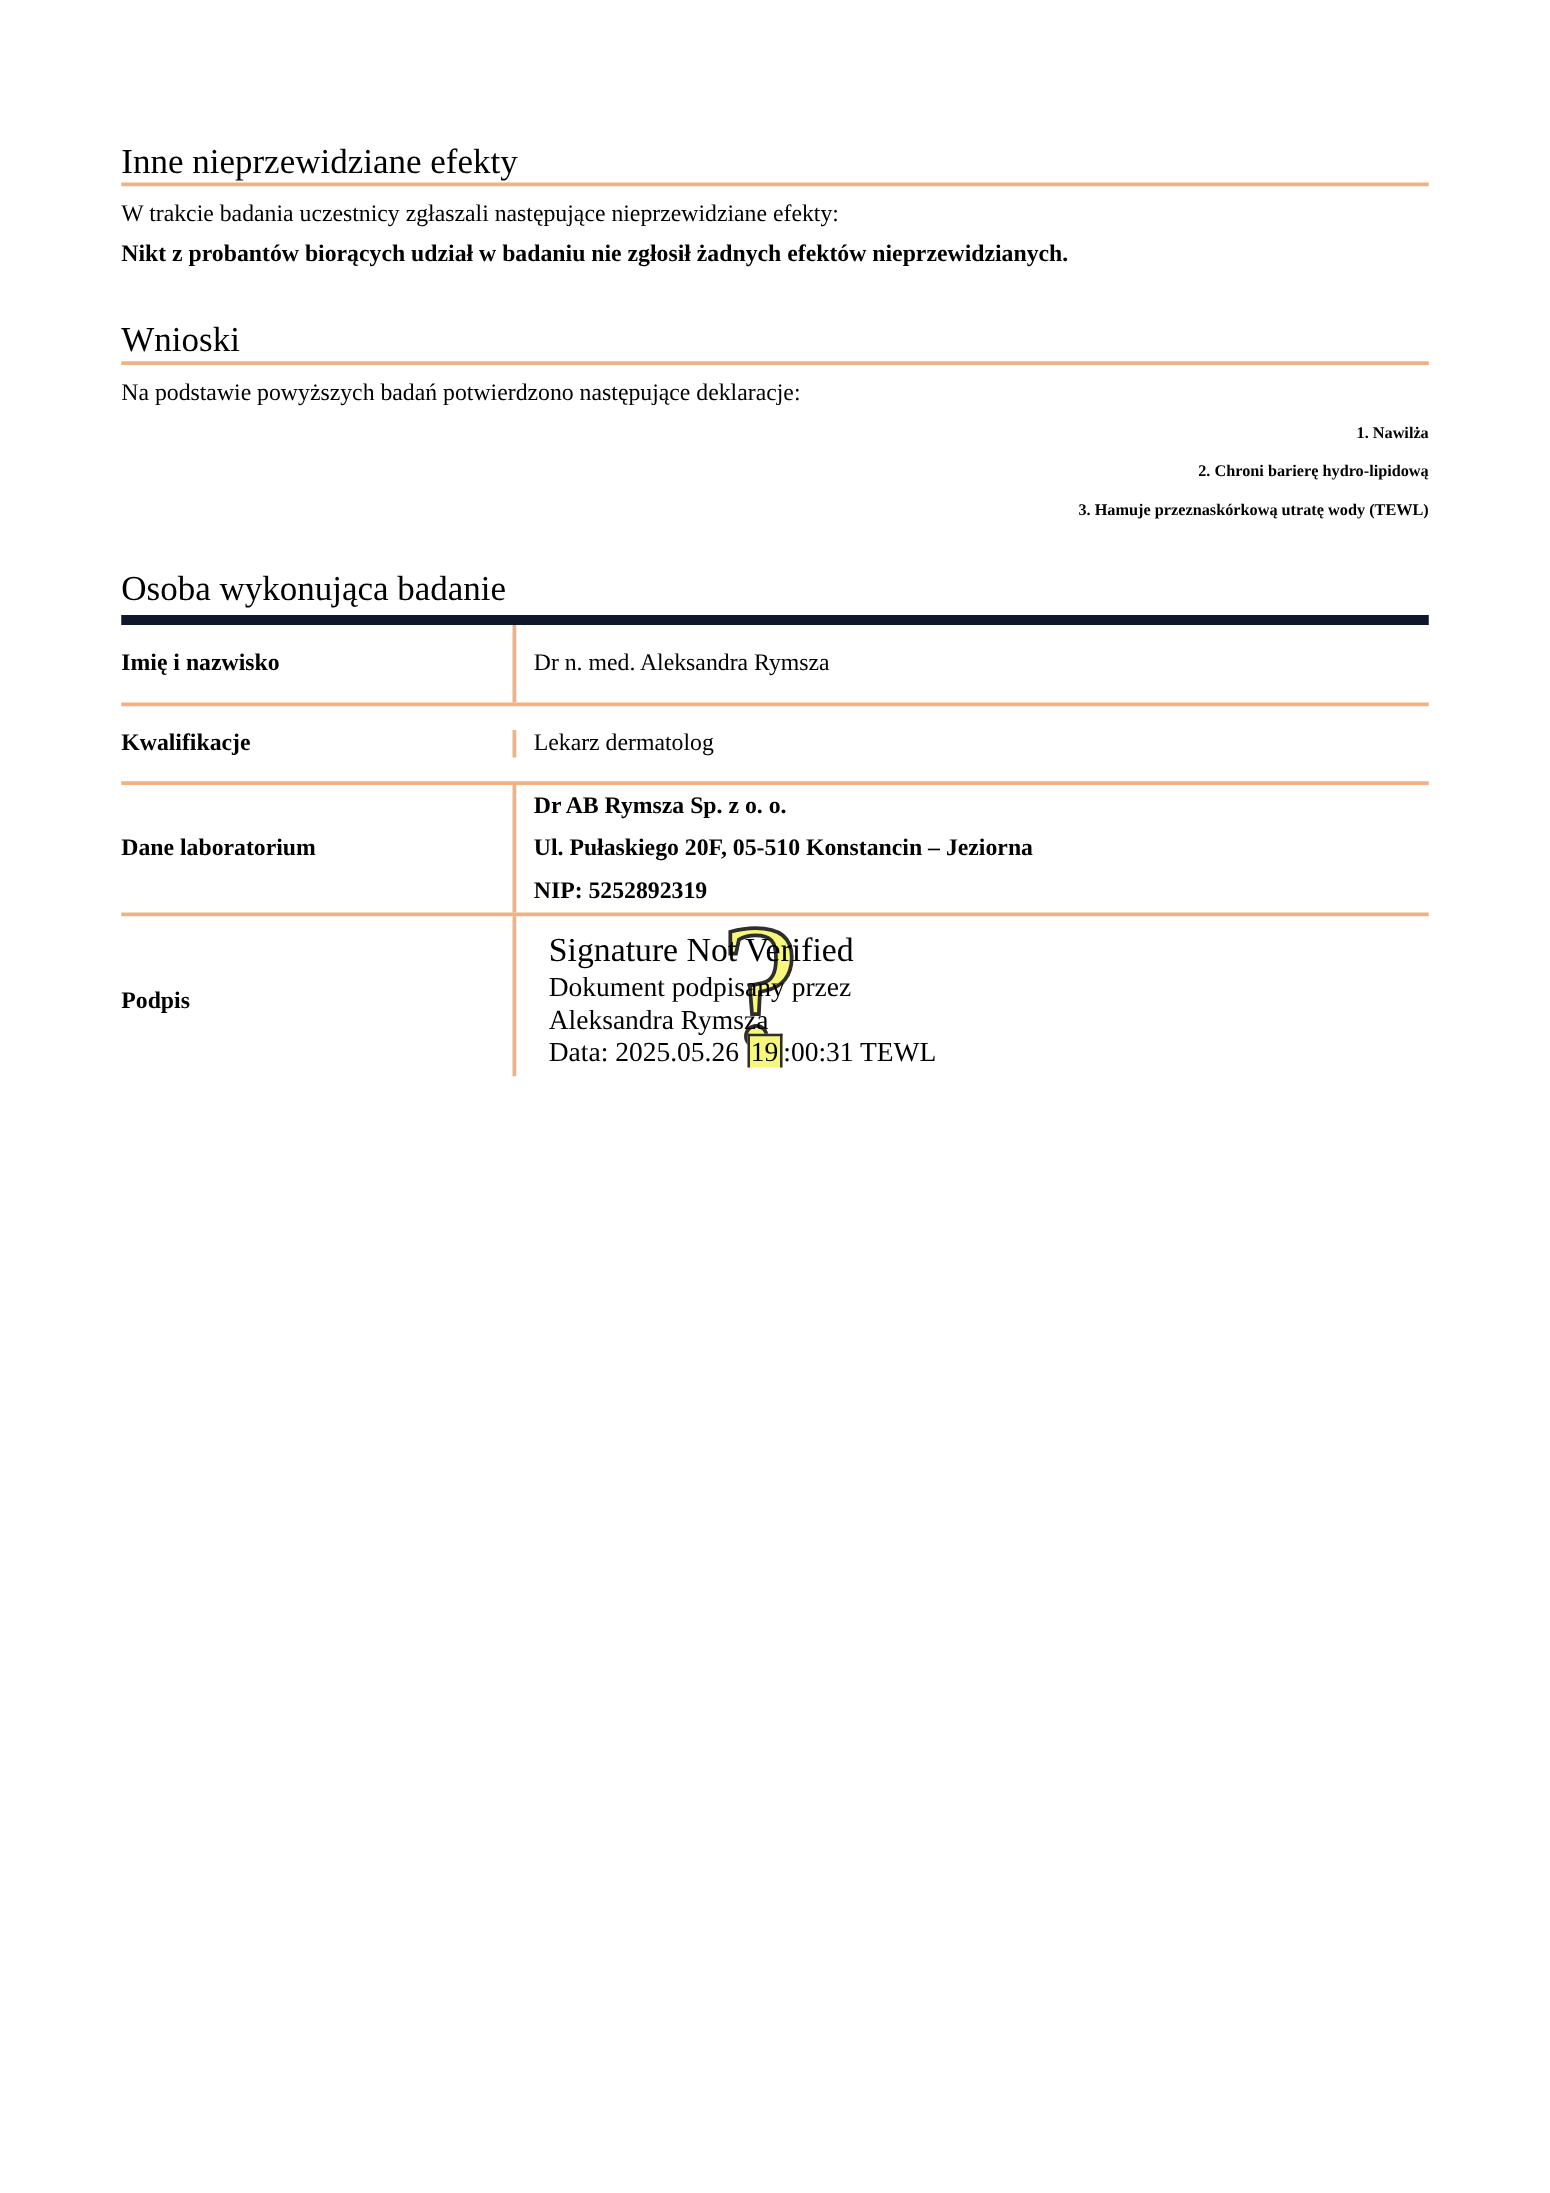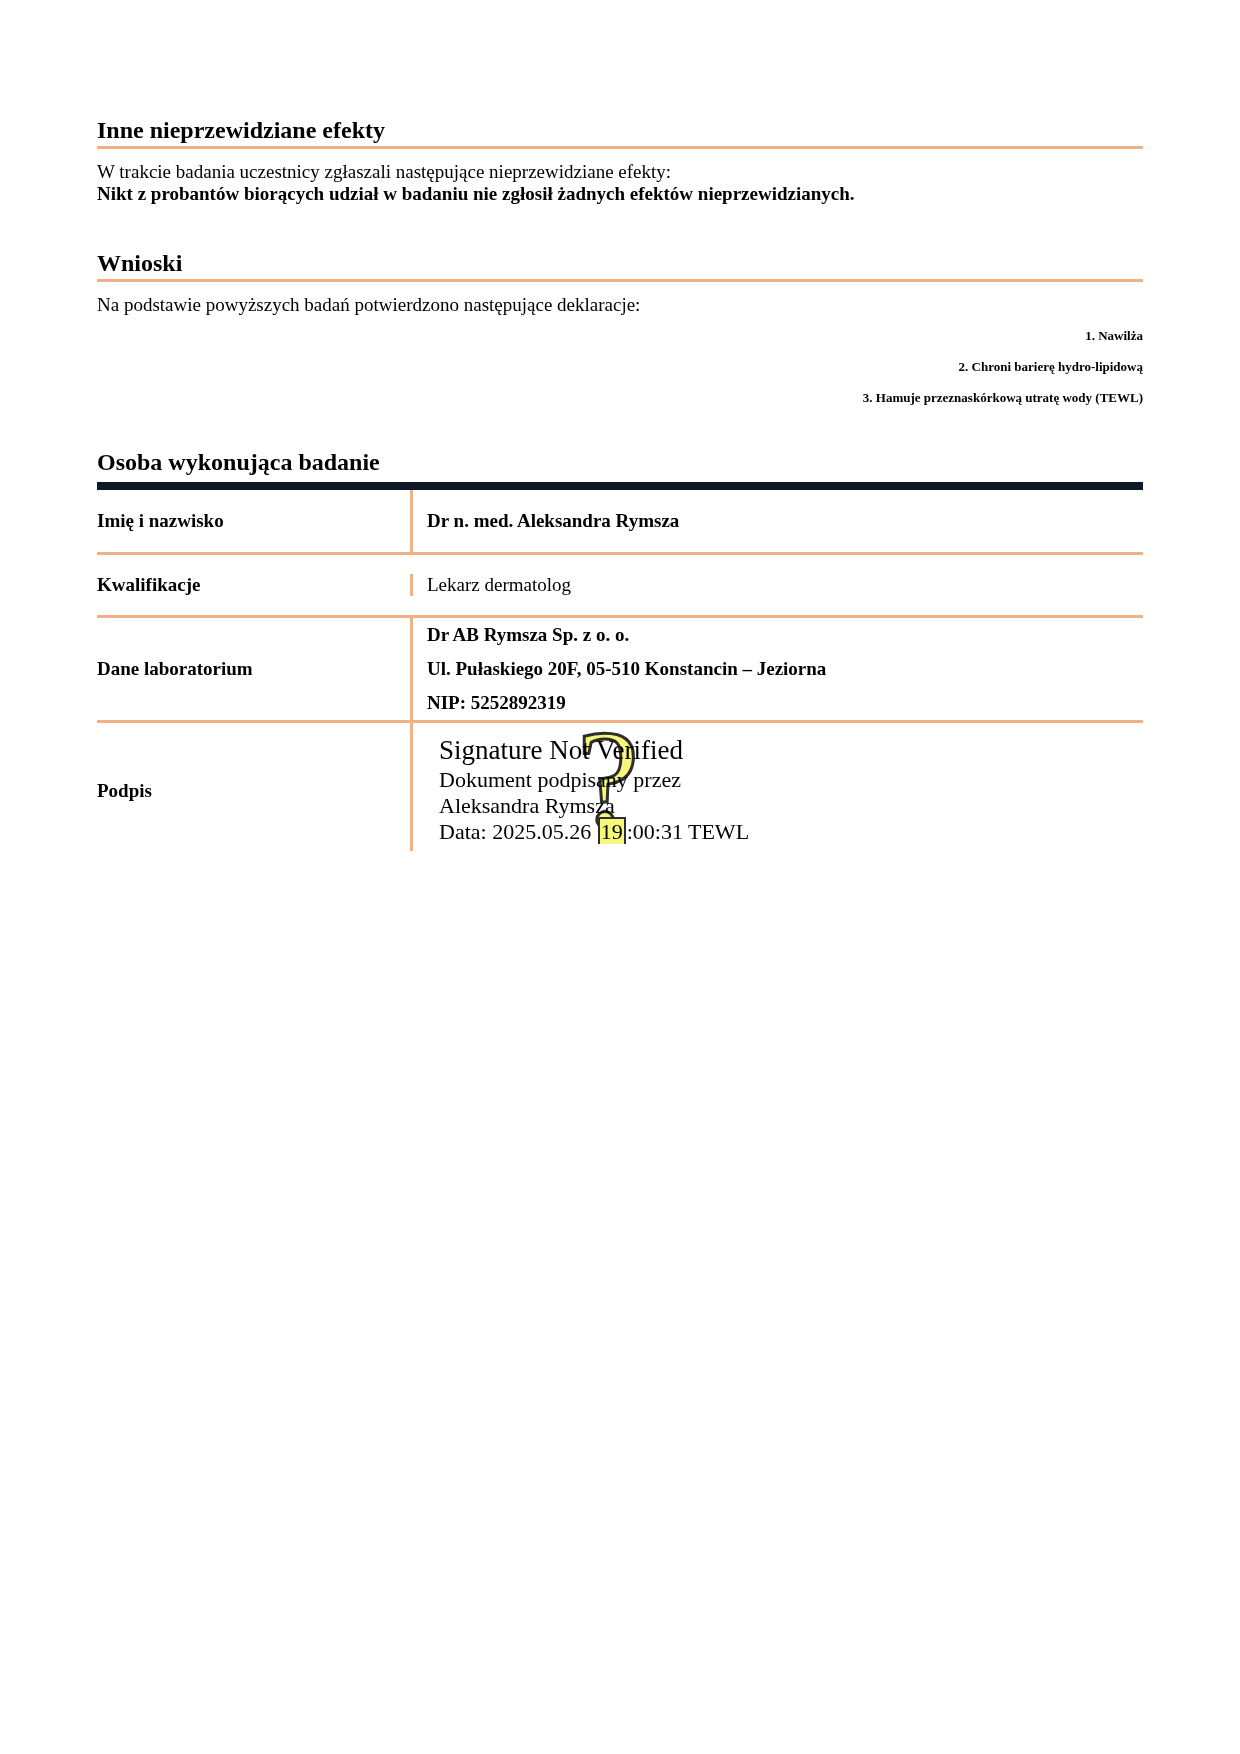--- a/index.html
+++ b/index.html
@@ -2,40 +2,40 @@
 <html lang="pl"><head>
 <meta charset="utf-8">
 <style>
   html,body { margin:0; padding:0; background:#e9e9e9; }
   .page {
     width:1240px; height:1754px; margin:0 auto; background:#ffffff;
     box-sizing:border-box; padding:118px 97px 0 97px;
     font-family:"Liberation Serif", serif; color:#000000;
     position:relative; overflow:hidden;
   }
-  .section-title { font-size:24px; font-weight:bold; line-height:24px; }
+  .section-title { font-size:28px; font-weight:normal; line-height:24px; }
   .rule { height:3px; background:#F2B184; margin-top:4px; }
   .para { font-size:19px; line-height:22px; margin-top:12px; }
-  .para-bold { font-size:19px; font-weight:bold; line-height:22px; margin-top:0; }
+  .para-bold { font-size:19px; font-weight:bold; line-height:22px; margin-top:10px; }
   .gap-lg { margin-top:46px; }
   .concl-item { font-size:13px; font-weight:bold; line-height:22px; margin-top:9px;text-align:right; }
   .examiner-title { margin-top:41px; }
 
   .tbl { margin-top:8px; border-top:8px solid #0f172a; }
   .tbl-row { display:flex; border-bottom:3px solid #F2B184; }
   .tbl-row.last { border-bottom:none; }
   .cell-label {
     width:313px; flex:0 0 313px; display:flex; align-items:center;
     font-size:19px; font-weight:bold;
   }
   .cell-value {
     flex:1; border-left:3px solid #F2B184; padding-left:14px;
     display:flex; align-items:center; font-size:19px;
   }
-  .cell-value.bold { font-weight:bold; }
+  .cell-value.bold { font-weight:normal; }
   .cell-value.multiline { flex-direction:column; align-items:flex-start; justify-content:center; }
   .lab-line { line-height:34px;font-weight:bold; }
   .h-row1 { min-height:62px; }
   .h-row2 { min-height:60px;align-items:center; }
   .h-row3 { min-height:96px; }
   .h-row4 { min-height:135px; align-items:flex-start; }
   .h-row4 .cell-label { min-height:135px; }
 
   .sig { position:relative; padding:10px 0 6px 12px; }
   .sig-qmark {

